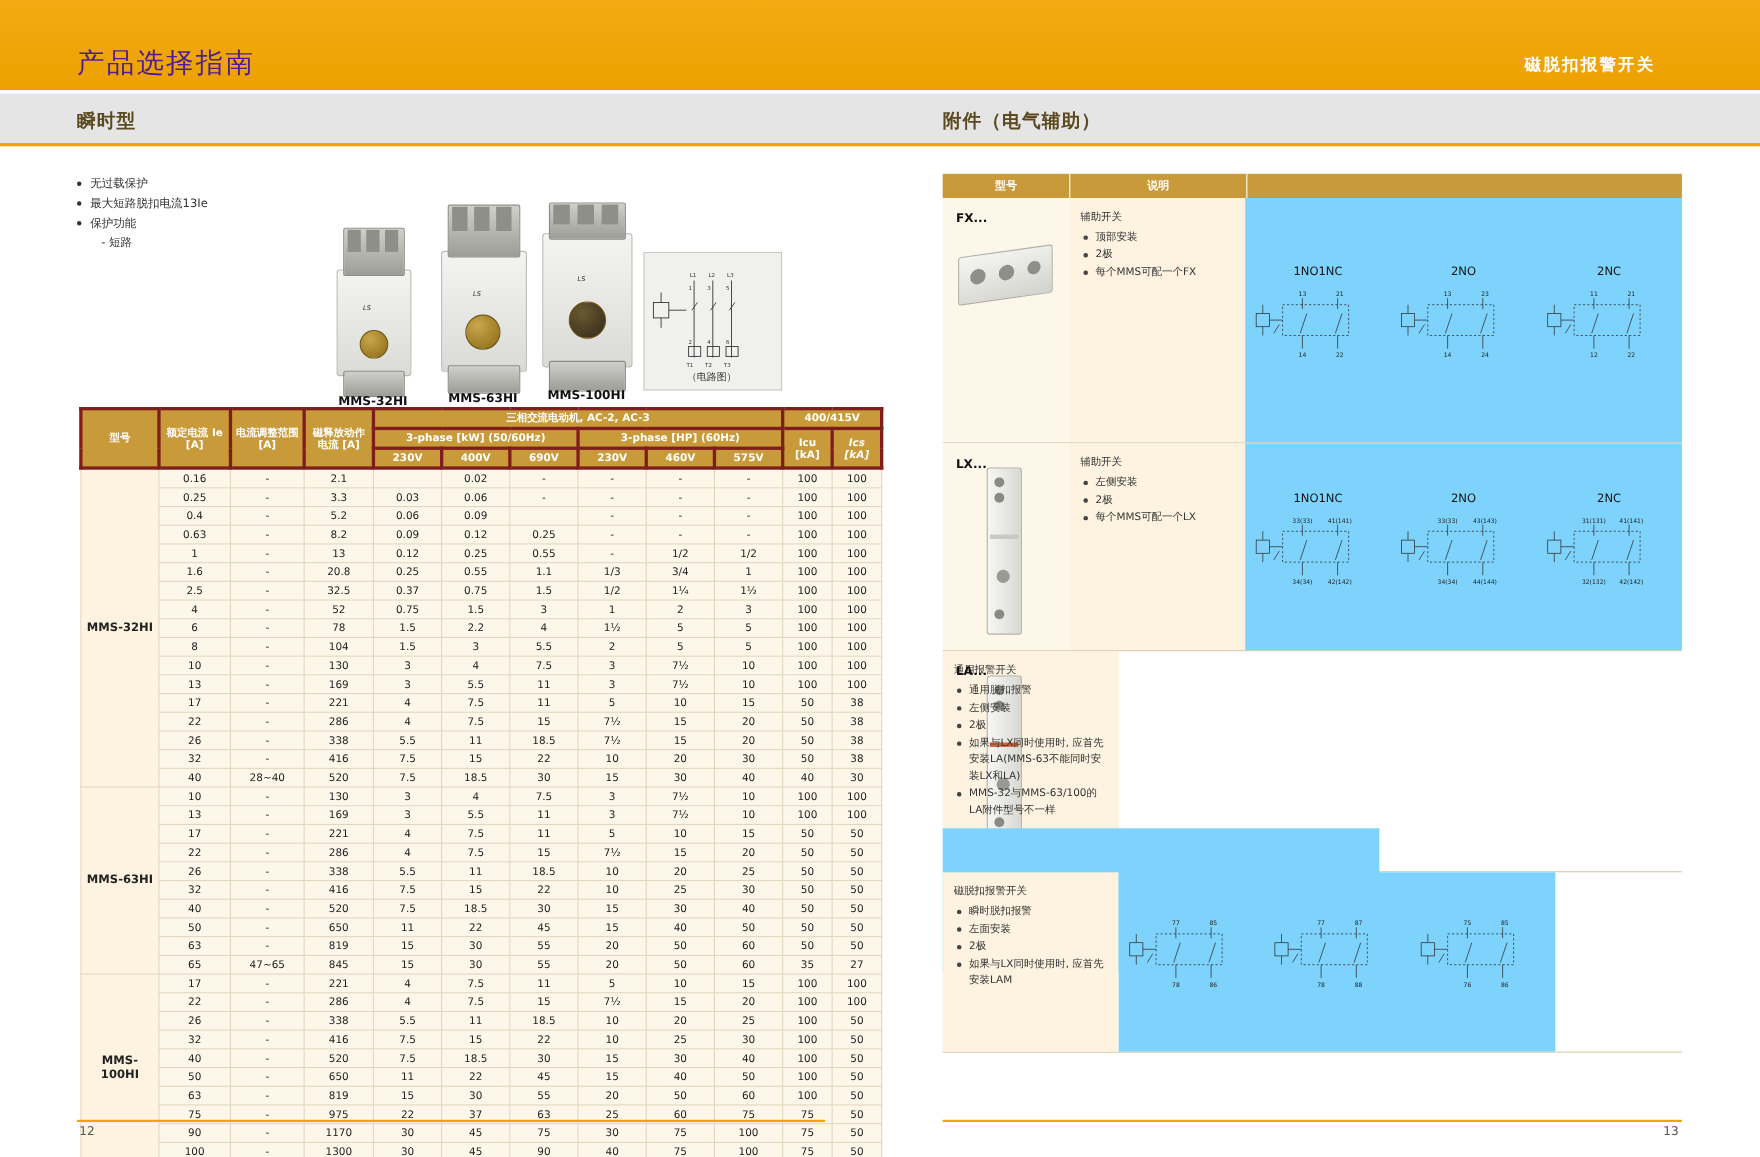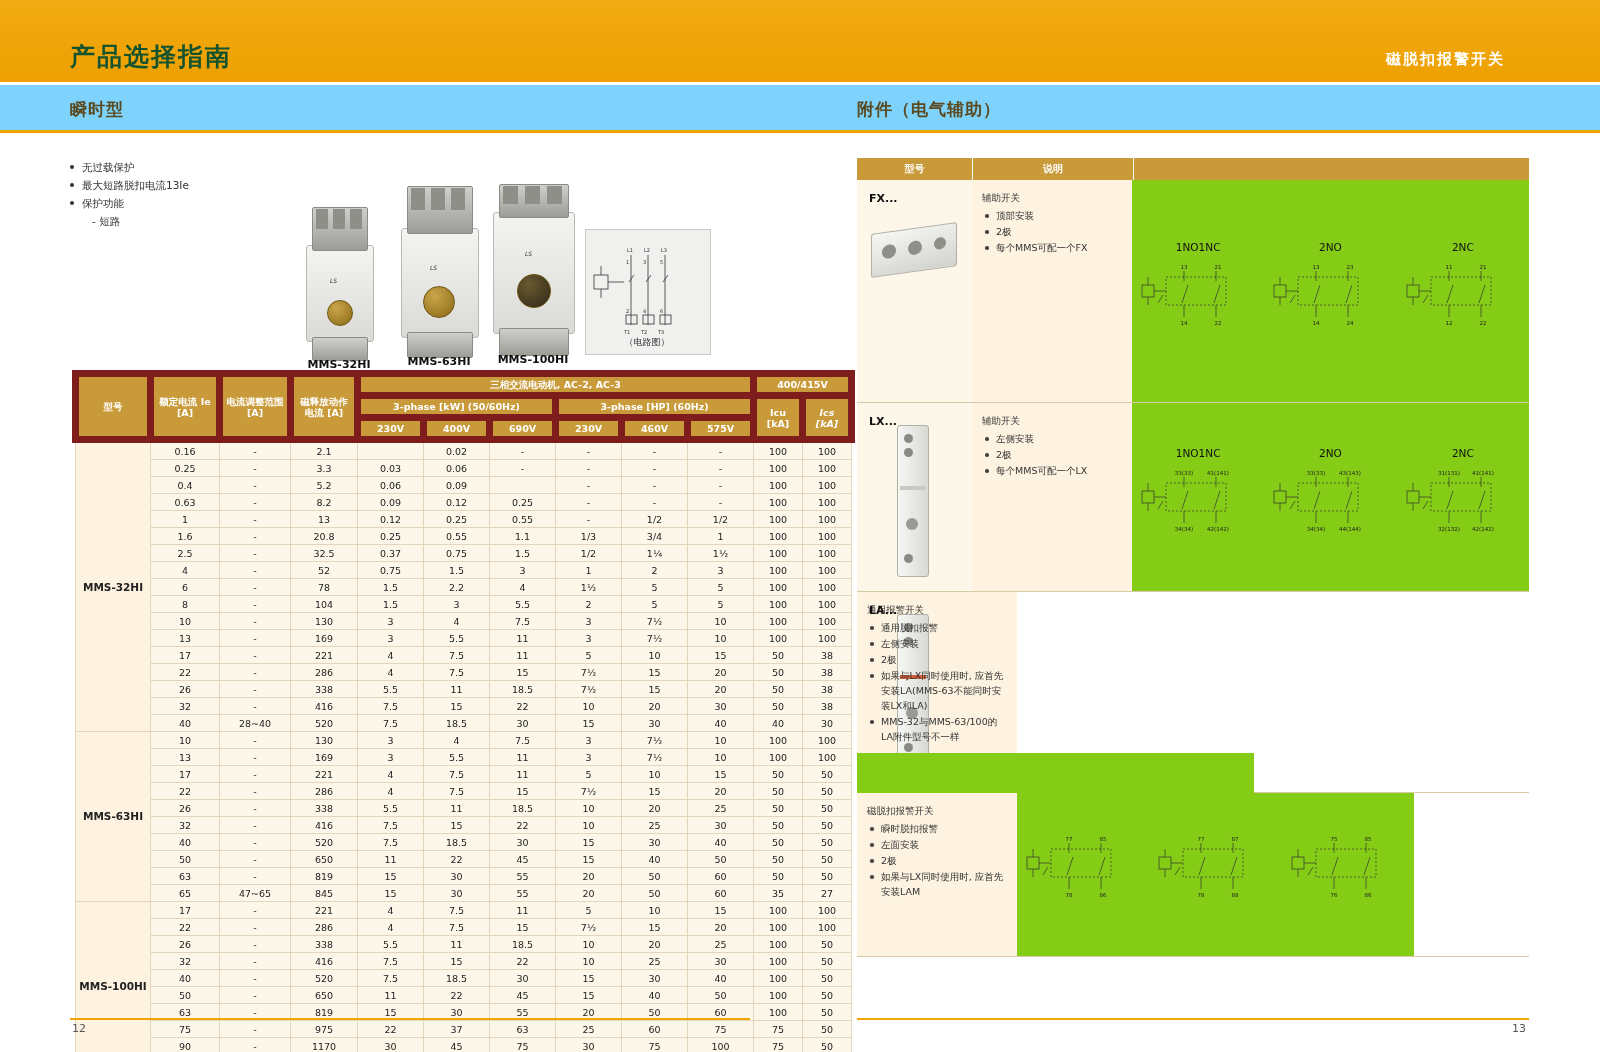--- a/index.html
+++ b/index.html
@@ -2,26 +2,26 @@
 <html><head>
 <meta charset="utf-8">
 <style>
   html,body{margin:0;padding:0;}
   body{width:1600px;height:1052px;background:#ffffff;font-family:"DejaVu Sans","Liberation Sans",sans-serif;position:relative;overflow:hidden;}
   .page{position:absolute;inset:0;}
 
   
   .banner{position:absolute;left:0;top:0;width:1600px;height:82px;background:#f0a500;}
   .banner-inner{position:absolute;left:0;top:0;width:1600px;height:82px;background:linear-gradient(180deg,#f2ab12 0%,#eda000 100%);}
-  .banner-title{position:absolute;left:70px;top:40px;font-size:25px;font-weight:bold;color:#14532d;letter-spacing:2px;}
+  .banner-title{position:absolute;left:70px;top:40px;font-size:25px;font-weight:normal;color:#4c1d95;letter-spacing:2px;}
   .banner-right{position:absolute;right:95px;top:50px;font-size:15px;font-weight:bold;color:#ffffff;letter-spacing:2px;}
   .banner-sep{position:absolute;left:0;top:82px;width:1600px;height:3px;background:#ffffff;}
 
   
-  .secbar{position:absolute;left:0;top:85px;width:1600px;height:45px;background:#7dd3fc;}
+  .secbar{position:absolute;left:0;top:85px;width:1600px;height:45px;background:#e5e5e5;}
   .secbar .lbl{position:absolute;top:13px;font-size:17px;font-weight:bold;color:#5b4a20;letter-spacing:1px;}
   .secbar .l1{left:70px;}
   .secbar .l2{left:857px;}
   .secbar-underline{position:absolute;left:0;top:130px;width:1600px;height:3px;background:#f0a500;}
 
   
   .bullets{position:absolute;left:70px;top:158px;font-size:10.5px;color:#333;line-height:18px;}
   .bullets div{position:relative;padding-left:12px;}
   .bullets div.dot:before{content:"";position:absolute;left:0;top:7px;width:4px;height:4px;background:#333;border-radius:50%;}
   .bullets div.sub{padding-left:22px;}
@@ -37,40 +37,40 @@
   .knob.dark{background:radial-gradient(circle at 35% 30%,#6a5a30,#30281a);}
   .lsmark{position:absolute;font-size:6px;color:#333;font-style:italic;}
 
   
   .schem{position:absolute;left:585px;top:229px;width:124px;height:124px;background:#f0f0ee;border:1px solid #c9c9c4;}
   .schem-cap{position:absolute;left:585px;top:336px;width:124px;text-align:center;font-size:9px;color:#333;}
 
   
   table{border-collapse:collapse;}
   .maintable{position:absolute;left:72px;top:370px;font-size:9.5px;color:#222;}
-  .maintable th{background:#c99a39;color:#ffffff;border:7px solid #7f1d1d;font-weight:bold;padding:2px 3px;line-height:11px;text-align:center;}
+  .maintable th{background:#c99a39;color:#ffffff;border:3px solid #7f1d1d;font-weight:bold;padding:2px 3px;line-height:11px;text-align:center;}
   .maintable td{border:1px solid #e3d6bd;padding:1px 3px;text-align:center;height:14px;line-height:13px;background:#fdf7ea;}
   .maintable td.model{background:#fdf3e0;font-weight:bold;font-size:10.5px;}
   .maintable tr.grp td{border-top:1px solid #c9b48a;}
 
   
   .footline{position:absolute;height:2px;background:#f0a500;}
   .pageno{position:absolute;font-size:11px;color:#555;}
 
   
   .acc{position:absolute;left:857px;top:158px;width:672px;}
   .acc-head{display:flex;background:#c99a39;color:#fff;font-size:10px;font-weight:bold;}
   .acc-head div{padding:4px 0;text-align:center;border-right:1px solid #fff;}
   .acc-h1{width:115px;}
   .acc-h2{width:160px;}
   .acc-h3{width:397px;border-right:none;}
   .acc-row{display:flex;border-bottom:1px solid #d8c9a7;position:relative;}
   .acc-c1{width:115px;background:#fdf7ea;position:relative;}
   .acc-c2{width:160px;background:#fdf3e0;padding:10px 8px 8px 10px;box-sizing:border-box;font-size:9.5px;color:#333;line-height:15px;}
-  .acc-c3{width:397px;background:#84cc16;position:relative;}
+  .acc-c3{width:397px;background:#7dd3fc;position:relative;}
   .acc-code{position:absolute;left:12px;top:12px;font-size:11px;font-weight:bold;color:#111;}
   .acc-c2 .t{font-weight:normal;margin-bottom:3px;}
   .acc-c2 ul{margin:0;padding-left:12px;list-style:none;}
   .acc-c2 li{position:relative;padding-left:2px;margin-bottom:1px;}
   .acc-c2 li:before{content:"";position:absolute;left:-9px;top:6px;width:3.5px;height:3.5px;background:#444;border-radius:50%;}
   .diagcols{display:flex;justify-content:space-around;padding-top:8px;}
   .diagcol{width:33%;text-align:center;}
   .diagcol .dlabel{font-size:10.5px;color:#111;margin-bottom:6px;}
 </style>
 </head>

